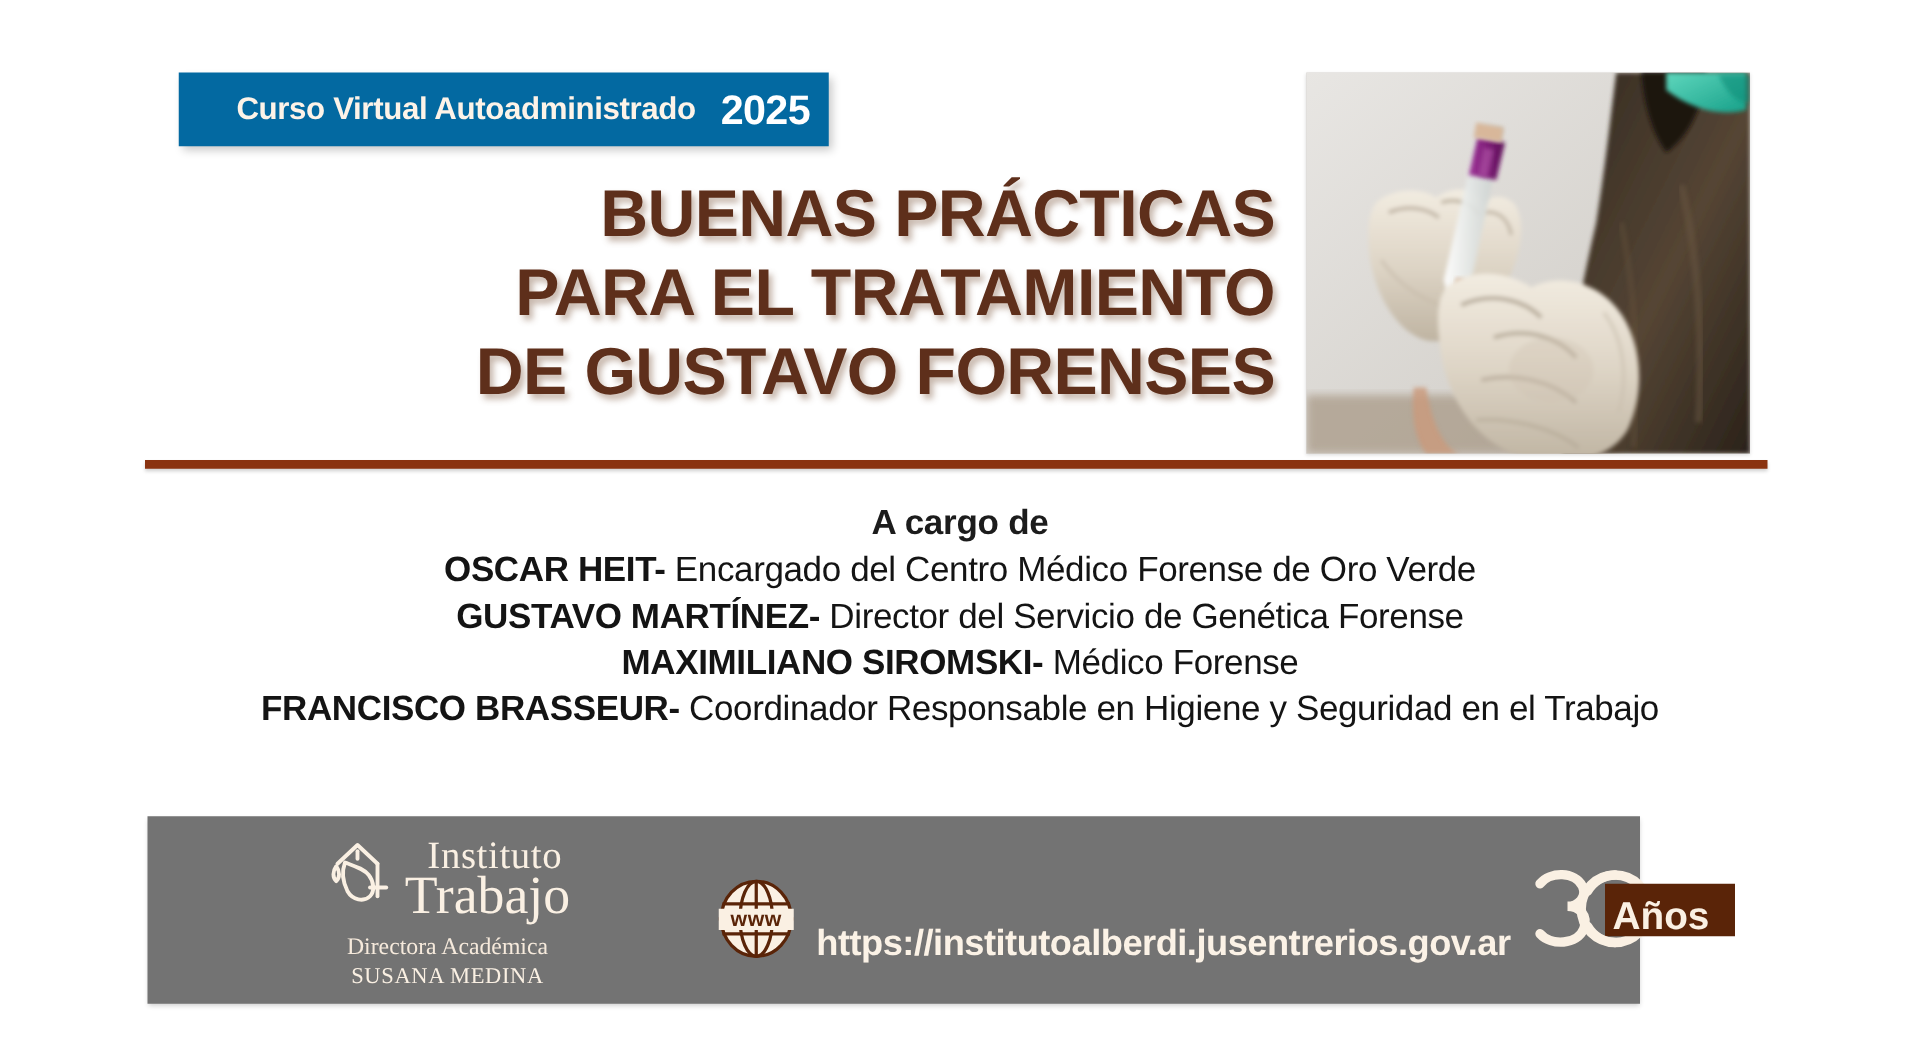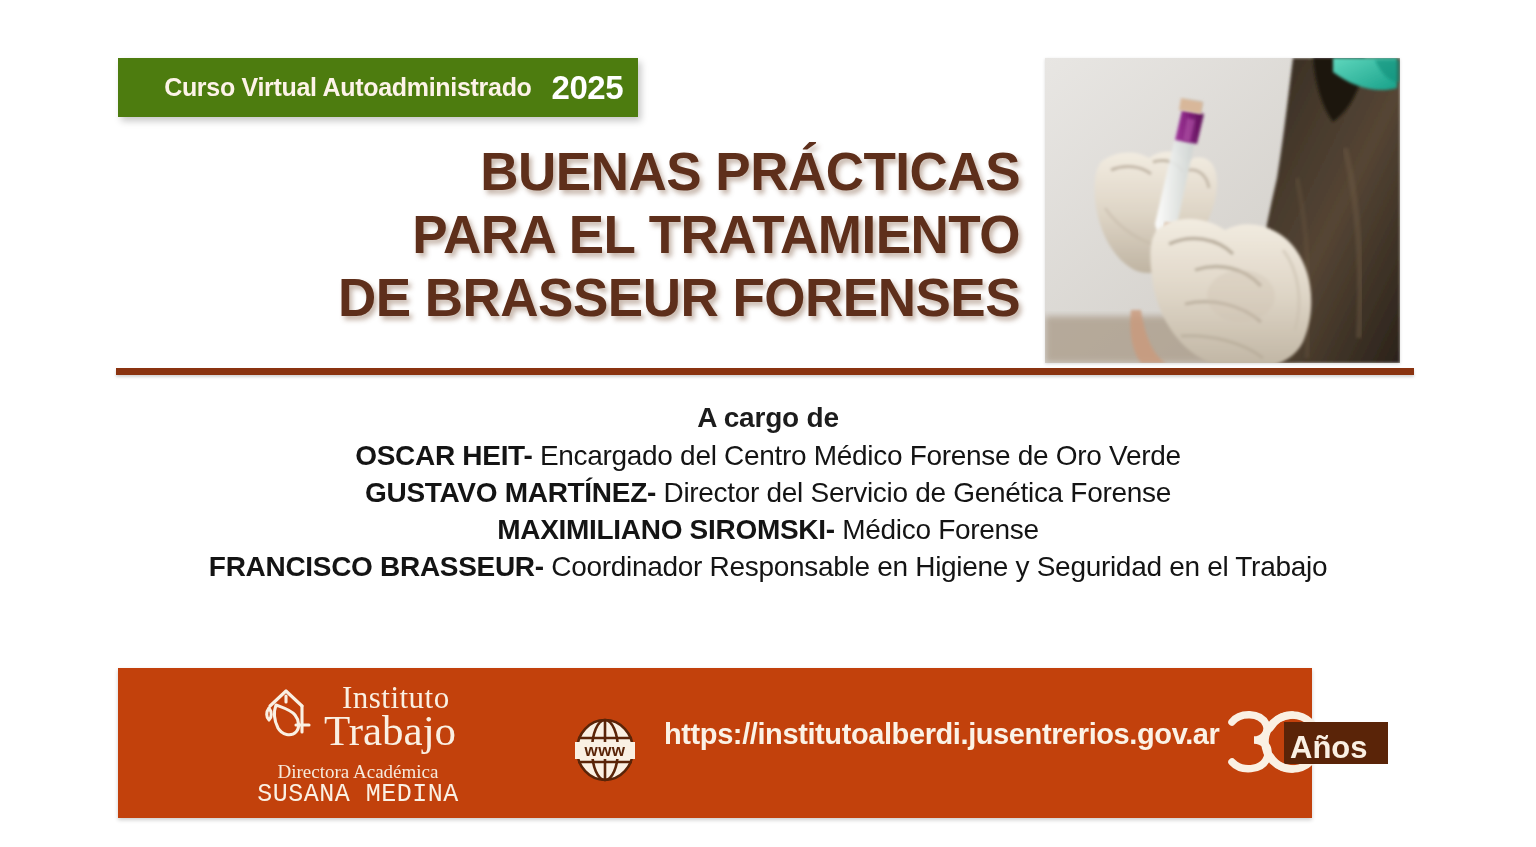--- a/index.html
+++ b/index.html
@@ -12,25 +12,25 @@
     height: 847px;
     position: relative;
     overflow: hidden;
     font-family: "Liberation Sans", sans-serif;
     color: #1a1a1a;
   }
 
   
   .badge {
     position: absolute;
-    left: 118px;
+    left: 143px;
     top: 58px;
     width: 520px;
     height: 59px;
-    background: #4d7c0f;
+    background: #0369a1;
     box-shadow: 3px 4px 7px rgba(0,0,0,0.22);
     display: flex;
     align-items: center;
     justify-content: flex-end;
     padding-right: 15px;
     box-sizing: border-box;
   }
   .badge-text {
     color: #FDF3E8;
     font-size: 25px;
@@ -112,24 +112,24 @@
     white-space: nowrap;
   }
   .pres-line.wrap { white-space: normal; }
   .pres-name { font-weight: 700; }
   .pres-role { font-weight: 400; }
 
   
   .footer {
     position: absolute;
     left: 118px;
-    top: 668px;
+    top: 653px;
     width: 1194px;
     height: 150px;
-    background: #c2410c;
+    background: #737373;
     display: flex;
     align-items: center;
     box-shadow: 0 2px 4px rgba(0,0,0,0.2);
   }
 
   .logo-block {
     position: absolute;
     left: 95px;
     top: 14px;
     width: 290px;
@@ -161,34 +161,34 @@
     margin-top: -4px;
   }
   .logo-dir {
     font-family: "Liberation Serif", serif;
     font-size: 19px;
     color: #F6EADC;
     margin-top: 9px;
     line-height: 22px;
   }
   .logo-dir-name {
-    font-family: Liberation Mono, monospace;
-    font-size: 25px;
+    font-family: Liberation Serif, serif;
+    font-size: 18px;
     color: #FAF0E3;
     line-height: 23px;
     letter-spacing: 0.5px;
   }
 
   .url-block {
     position: absolute;
     left: 455px;
     top: 50px;
     display: flex;
-    align-items: flex-start;
-    gap: 27px;
+    align-items: flex-end;
+    gap: 16px;
   }
   .url-text {
     color: #FBF2E6;
     font-size: 29px;
     font-weight: 700;
     letter-spacing: -0.4px;
     white-space: nowrap;
   }
 
   .anniv-block {
@@ -203,21 +203,21 @@
 <body>
 
 <div class="badge">
   <span class="badge-text">Curso Virtual Autoadministrado</span>
   <span class="badge-year">2025</span>
 </div>
 
 <div class="title-block">
   <div class="title-line">BUENAS PRÁCTICAS</div>
   <div class="title-line">PARA EL TRATAMIENTO</div>
-  <div class="title-line">DE BRASSEUR FORENSES</div>
+  <div class="title-line">DE GUSTAVO FORENSES</div>
 </div>
 
 <div class="photo">
   <svg viewBox="0 0 355 305" preserveAspectRatio="xMidYMid slice">
     <defs>
       <linearGradient id="wall" x1="0" y1="0" x2="1" y2="1">
         <stop offset="0%" stop-color="#e8e6e3"></stop>
         <stop offset="60%" stop-color="#d7d4cf"></stop>
         <stop offset="100%" stop-color="#c4bfb8"></stop>
       </linearGradient>

